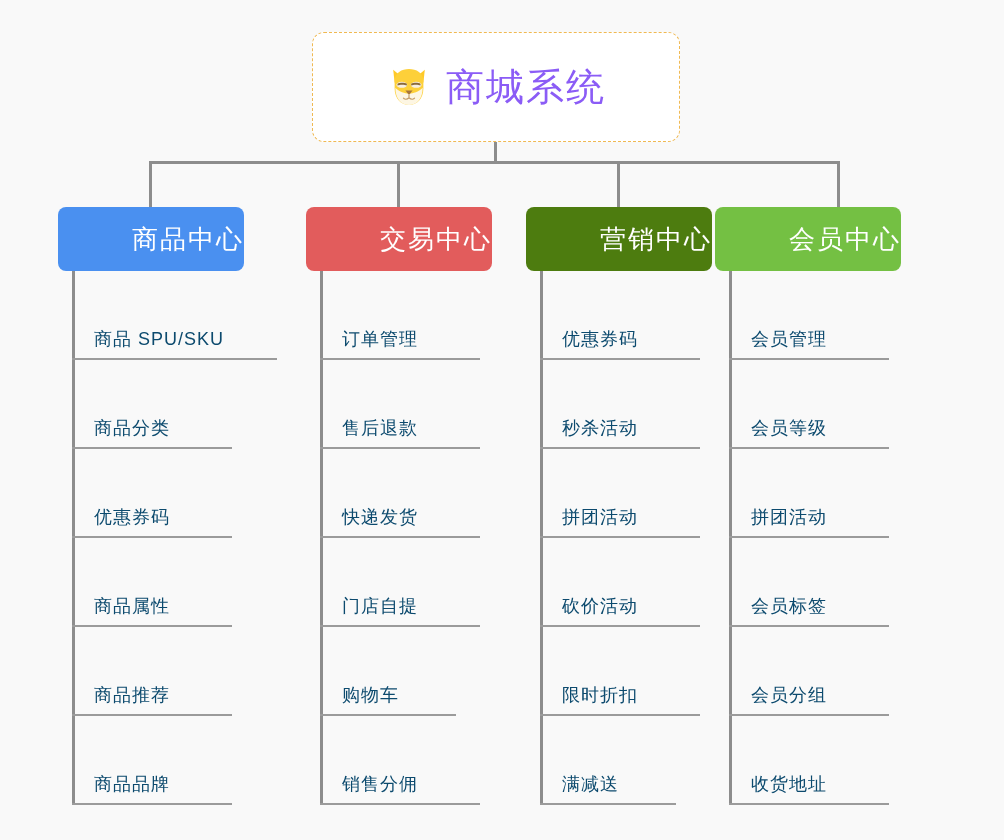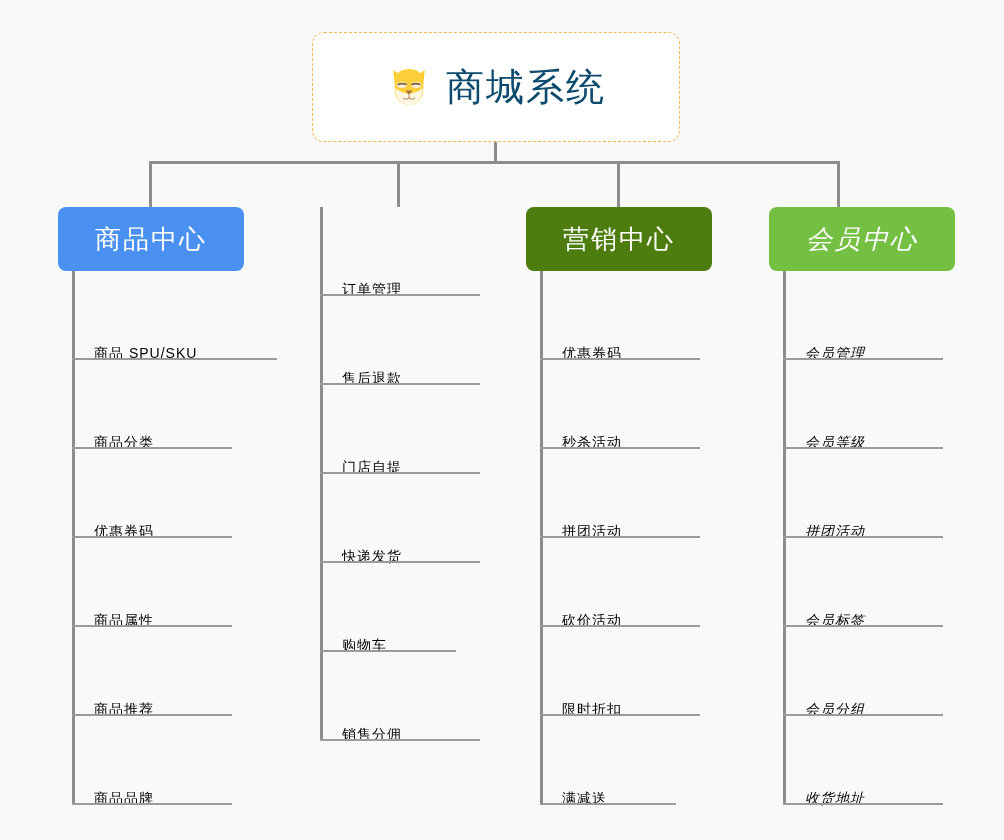--- a/index.html
+++ b/index.html
@@ -27,21 +27,21 @@
     background: #ffffff;
     border: 1px dashed #f0b952;
     border-radius: 12px;
     display: flex;
     align-items: center;
     justify-content: center;
     gap: 14px;
   }
   .root-title {
     font-size: 38px;
-    color: #0c4a6e;
+    color: #8b5cf6;
     letter-spacing: 2px;
     line-height: 1;
     white-space: nowrap;
   }
   .shiba-icon { width: 46px; height: 46px; display: block; }
 
   
   .conn {
     position: absolute;
     background: #8d8d8d;
@@ -53,21 +53,21 @@
   .column {
     position: absolute;
     top: 207px;
   }
   .cat-box {
     position: relative;
     height: 64px;
     border-radius: 8px;
     display: flex;
     align-items: center;
-    justify-content: center;
+    justify-content: flex-end;
     color: #ffffff;
     font-size: 26px;
     letter-spacing: 2px;
     white-space: nowrap;
   }
   .leaf-list {
     position: relative;
     margin-top: 0;
     padding-left: 14px;
   }
@@ -80,23 +80,24 @@
     background: #8d8d8d;
   }
   .leaf-item {
     position: relative;
     height: 89px;
     display: flex;
     align-items: flex-end;
     padding-left: 22px;
   }
   .leaf-label {
-    font-size: 14px;
-    color: #000000;
+    font-size: 18px;
+    color: #0c4a6e;
     line-height: 1;
+    padding-bottom: 12px;
     white-space: nowrap;
     letter-spacing: 1px;
   }
   .leaf-rule {
     position: absolute;
     left: 0;
     bottom: 0;
     height: 2px;
     background: #9b9b9b;
   }
@@ -160,36 +161,39 @@
             <span class="leaf-label">商品推荐</span>
             <div class="leaf-rule" style="width: 160px;"></div>
           </div>
           <div class="leaf-item">
             <span class="leaf-label">商品品牌</span>
             <div class="leaf-rule" style="width: 160px;"></div>
           </div>
         </div>
       </div>
       <div class="column" style="left: 306px; width: 186px;">
+        <div class="cat-box" style="background: rgb(226, 92, 92); width: 186px;">
+          <span>交易中心</span>
+        </div>
         <div class="leaf-list">
           <div class="spine" style="height: 534px; background: rgb(141, 141, 141);"></div>
           <div class="leaf-item">
             <span class="leaf-label">订单管理</span>
             <div class="leaf-rule" style="width: 160px;"></div>
           </div>
           <div class="leaf-item">
             <span class="leaf-label">售后退款</span>
             <div class="leaf-rule" style="width: 160px;"></div>
           </div>
           <div class="leaf-item">
+            <span class="leaf-label">快递发货</span>
+            <div class="leaf-rule" style="width: 160px;"></div>
+          </div>
+          <div class="leaf-item">
             <span class="leaf-label">门店自提</span>
-            <div class="leaf-rule" style="width: 160px;"></div>
-          </div>
-          <div class="leaf-item">
-            <span class="leaf-label">快递发货</span>
             <div class="leaf-rule" style="width: 160px;"></div>
           </div>
           <div class="leaf-item">
             <span class="leaf-label">购物车</span>
             <div class="leaf-rule" style="width: 136px;"></div>
           </div>
           <div class="leaf-item">
             <span class="leaf-label">销售分佣</span>
             <div class="leaf-rule" style="width: 160px;"></div>
           </div>
@@ -220,21 +224,21 @@
           <div class="leaf-item">
             <span class="leaf-label">限时折扣</span>
             <div class="leaf-rule" style="width: 160px;"></div>
           </div>
           <div class="leaf-item">
             <span class="leaf-label">满减送</span>
             <div class="leaf-rule" style="width: 136px;"></div>
           </div>
         </div>
       </div>
-      <div class="column" style="left: 769px; width: 186px; font-style: italic;">
+      <div class="column" style="left: 715px; width: 186px;">
         <div class="cat-box" style="background: rgb(116, 192, 67); width: 186px;">
           <span>会员中心</span>
         </div>
         <div class="leaf-list">
           <div class="spine" style="height: 534px; background: rgb(141, 141, 141);"></div>
           <div class="leaf-item">
             <span class="leaf-label">会员管理</span>
             <div class="leaf-rule" style="width: 160px;"></div>
           </div>
           <div class="leaf-item">

